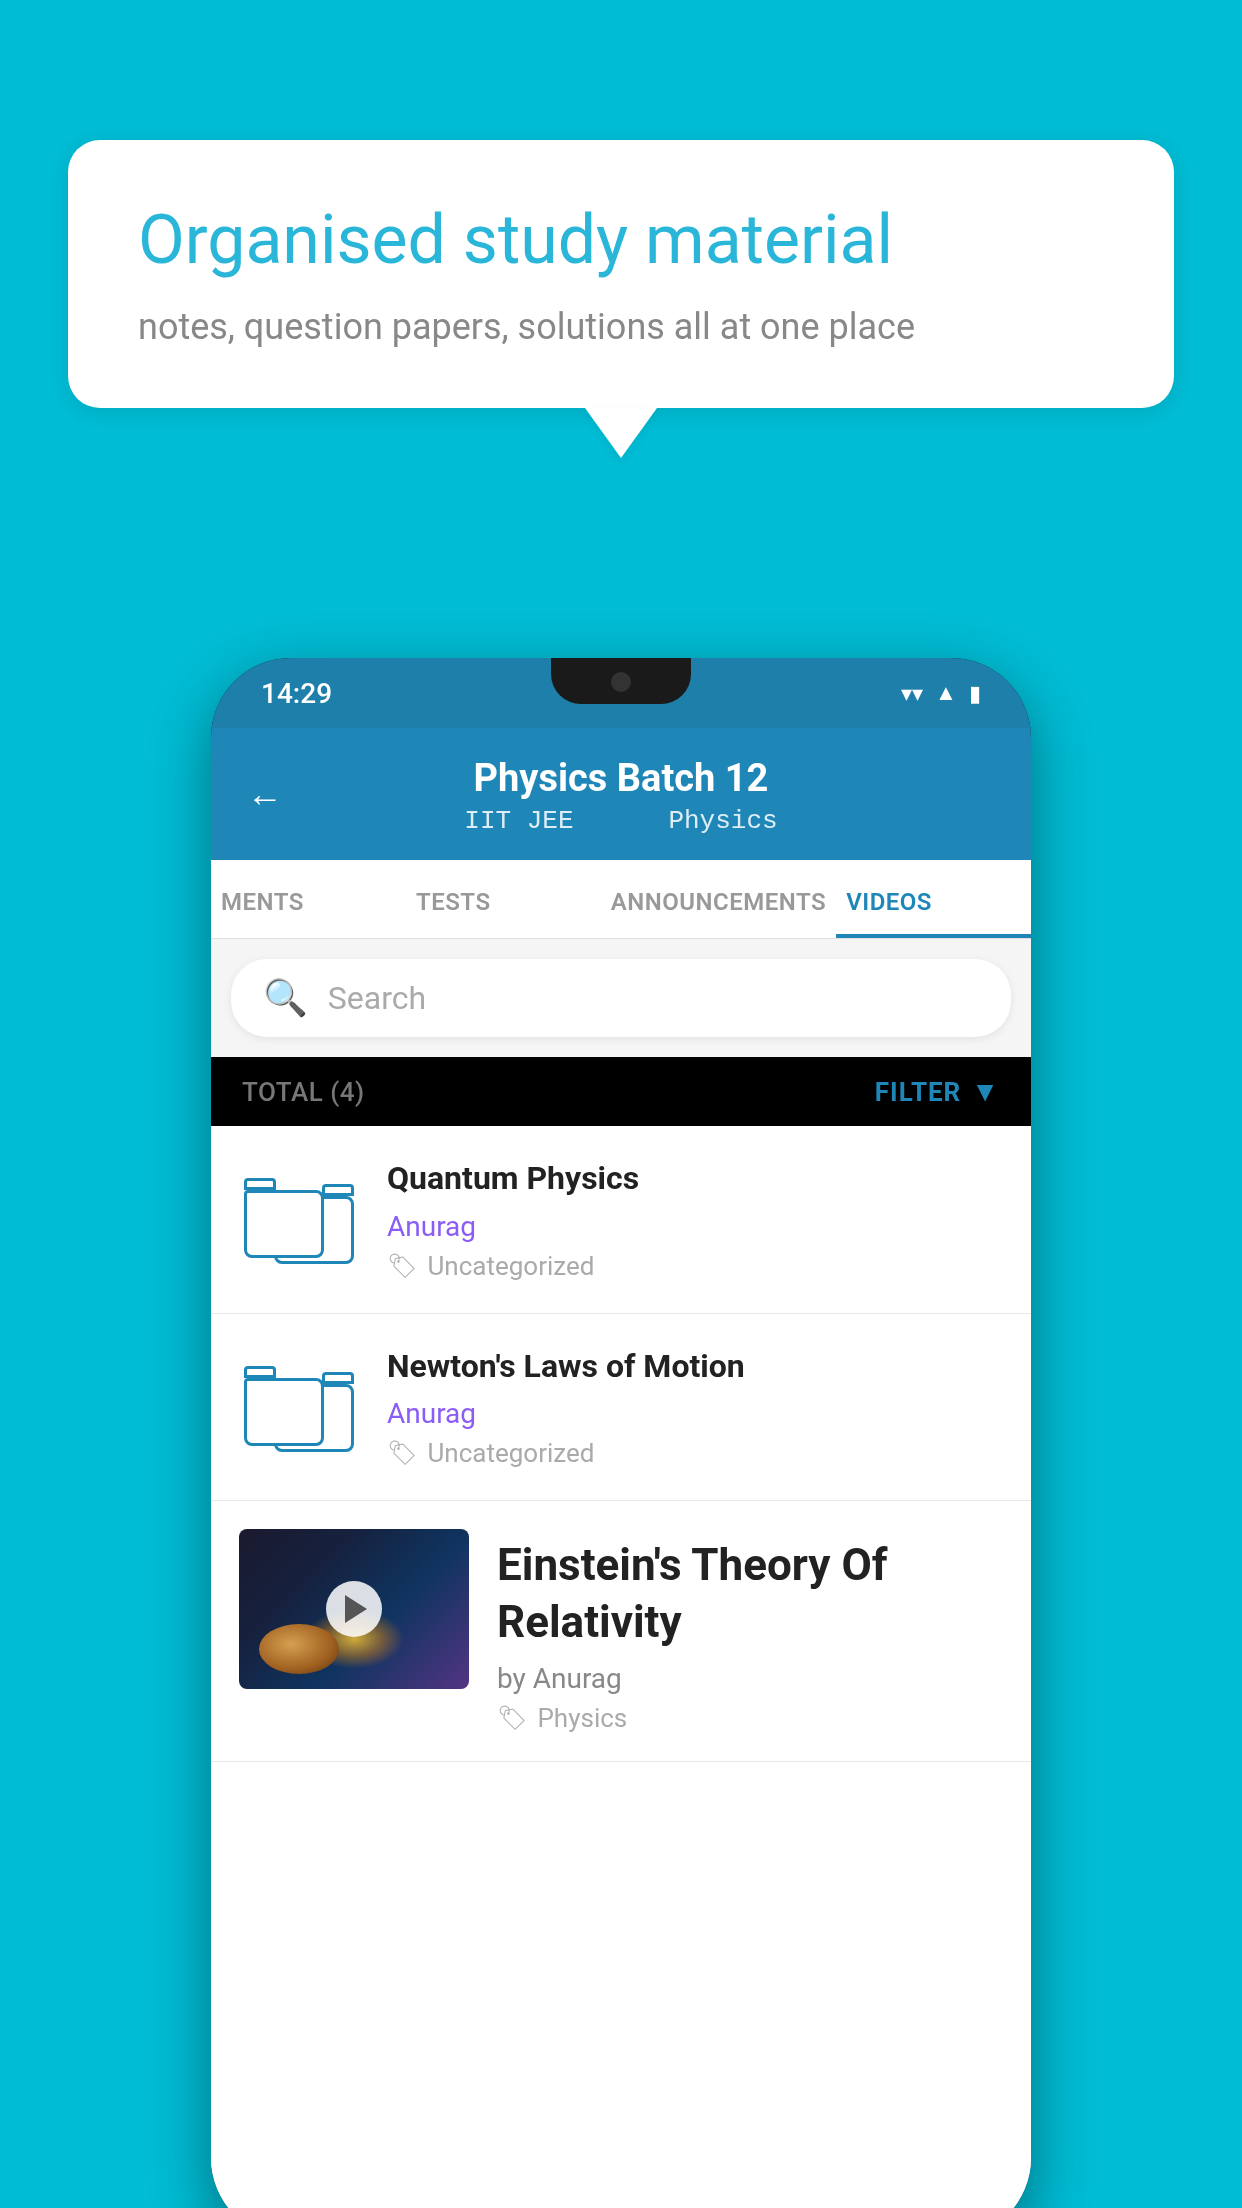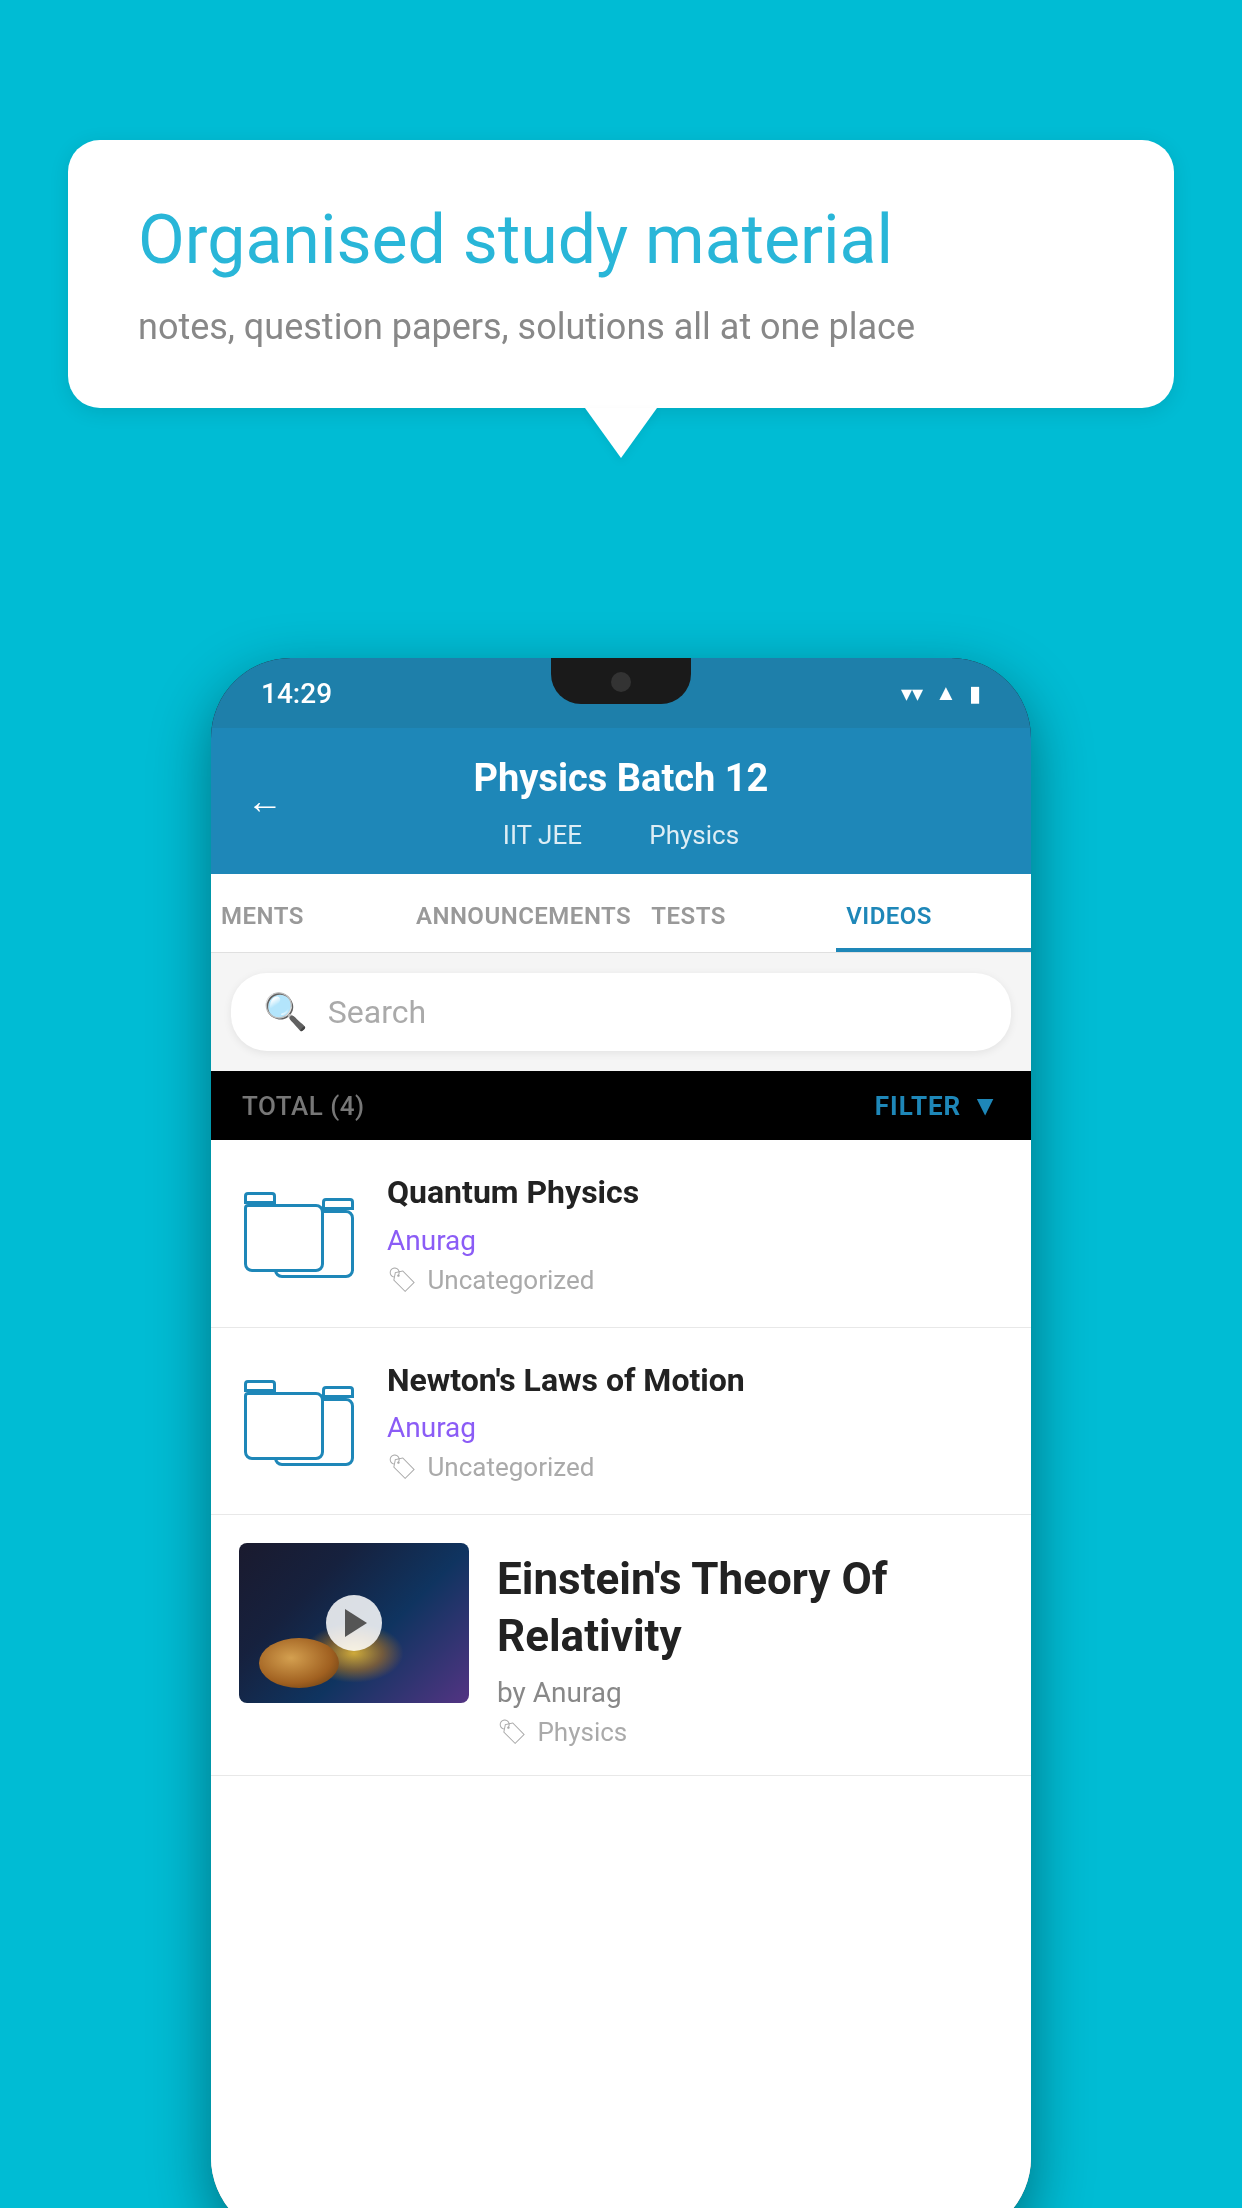--- a/index.html
+++ b/index.html
@@ -143,21 +143,22 @@
       color: white;
       font-size: 38px;
       font-weight: 700;
       text-align: center;
     }
 
     .header-subtitle {
       color: rgba(255,255,255,0.85);
       font-size: 26px;
       text-align: center;
-      margin-top: 20px;
+      margin-top: 6px;
+      font-family: Liberation Mono, monospace;
     }
 
     .header-subtitle span {
       margin: 0 12px;
     }
 
     
     .tabs {
       background: white;
       display: flex;
@@ -497,24 +498,24 @@
       <span> &nbsp; </span>
       <span>Physics</span>
     </div>
   </div>
 
   <div class="tabs">
     <div class="tab">
       <span>MENTS</span>
     </div>
     <div class="tab">
+      <span>TESTS</span>
+    </div>
+    <div class="tab">
       <span>ANNOUNCEMENTS</span>
-    </div>
-    <div class="tab">
-      <span>TESTS</span>
     </div>
     <div class="tab active">
       <span>VIDEOS</span>
     </div>
   </div>
 
   <div class="content">
 
     <div class="search-bar">
       <div class="search-icon-wrap">🔍</div>

